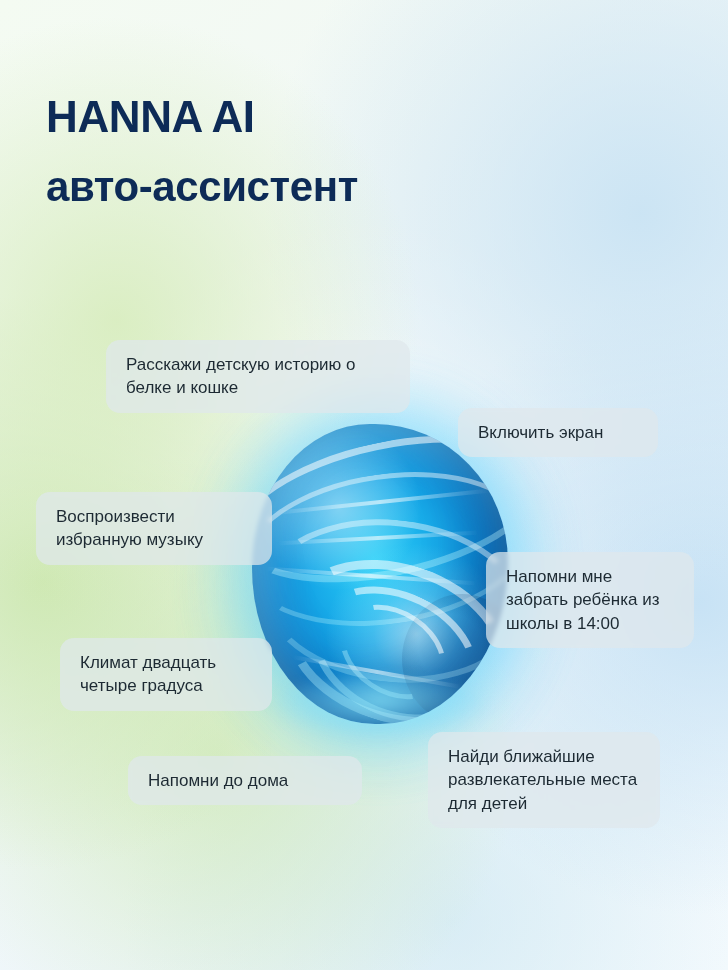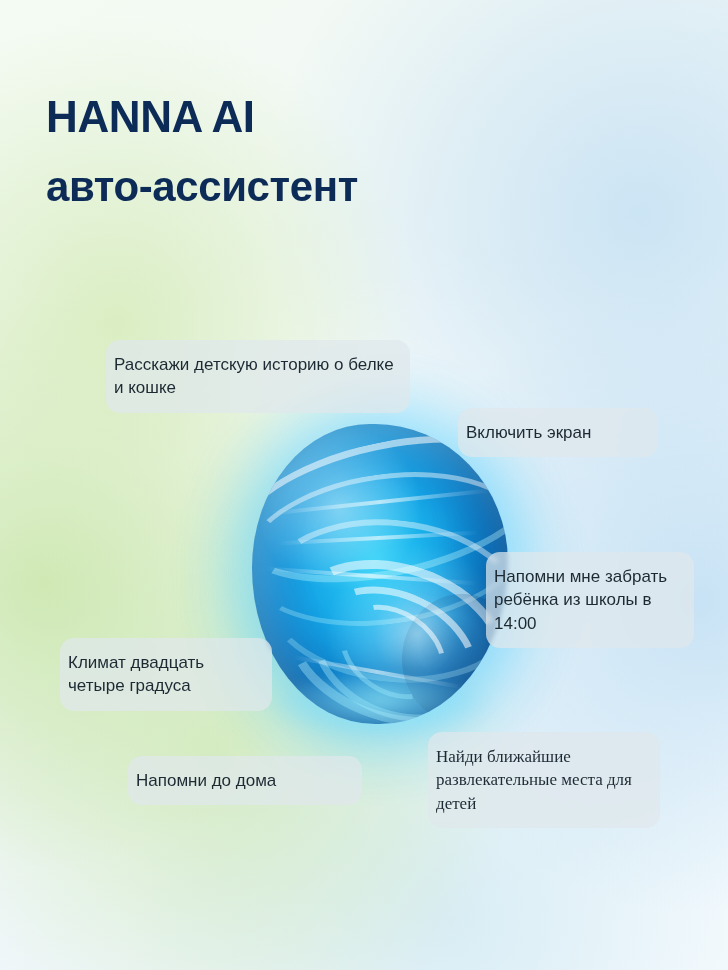--- a/index.html
+++ b/index.html
@@ -137,33 +137,33 @@
   }
 
   
   .bubble {
     position: absolute;
     background: rgba(223,231,236,0.72);
     border-radius: 14px;
     color: #1d2a33;
     font-size: 17px;
     line-height: 1.38;
-    padding: 13px 8px;
+    padding: 13px 20px;
     box-sizing: border-box;
     backdrop-filter: blur(2px);
   }
   .bubble.center { text-align: left; }
 
   #b-story   { left: 106px; top: 340px; width: 304px; }
   #b-screen  { left: 458px; top: 408px; width: 200px; }
   #b-music   { left: 36px;  top: 492px; width: 236px; }
   #b-remind  { left: 486px; top: 552px; width: 208px; }
   #b-climate { left: 60px;  top: 638px; width: 212px; }
   #b-route   { left: 128px; top: 756px; width: 234px; }
-  #b-places  { left: 428px; top: 732px; width: 232px; font-family: Liberation Serif, serif; }
+  #b-places  { left: 428px; top: 732px; width: 232px; }
 </style>
 </head>
 <body>
 
 <div class="poster">
 
   <div class="title-block">
     <div class="title-line title-main">HANNA AI</div>
     <div class="title-line title-sub2">авто-ассистент</div>
   </div>
@@ -181,18 +181,19 @@
       <div class="streak k2"></div>
       <div class="streak k3"></div>
       <div class="streak k4"></div>
       <div class="dark"></div>
     </div>
     <div class="orb-base"></div>
   </div>
 
   <div class="bubble" id="b-story">Расскажи детскую историю о белке и кошке</div>
   <div class="bubble center" id="b-screen">Включить экран</div>
+  <div class="bubble" id="b-music">Воспроизвести избранную музыку</div>
   <div class="bubble" id="b-remind">Напомни мне забрать ребёнка из школы в 14:00</div>
   <div class="bubble" id="b-climate">Климат двадцать четыре градуса</div>
   <div class="bubble center" id="b-route">Напомни до дома</div>
   <div class="bubble" id="b-places">Найди ближайшие развлекательные места для детей</div>
 
 </div>
 
 </body></html>

